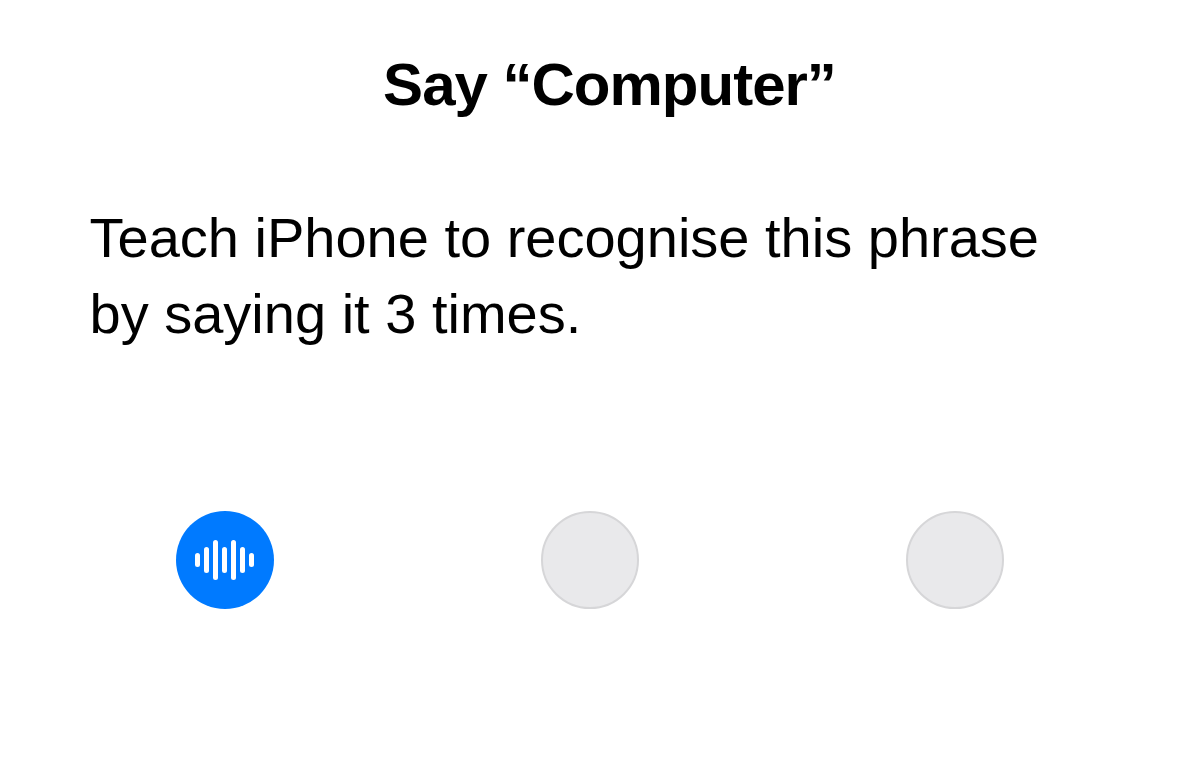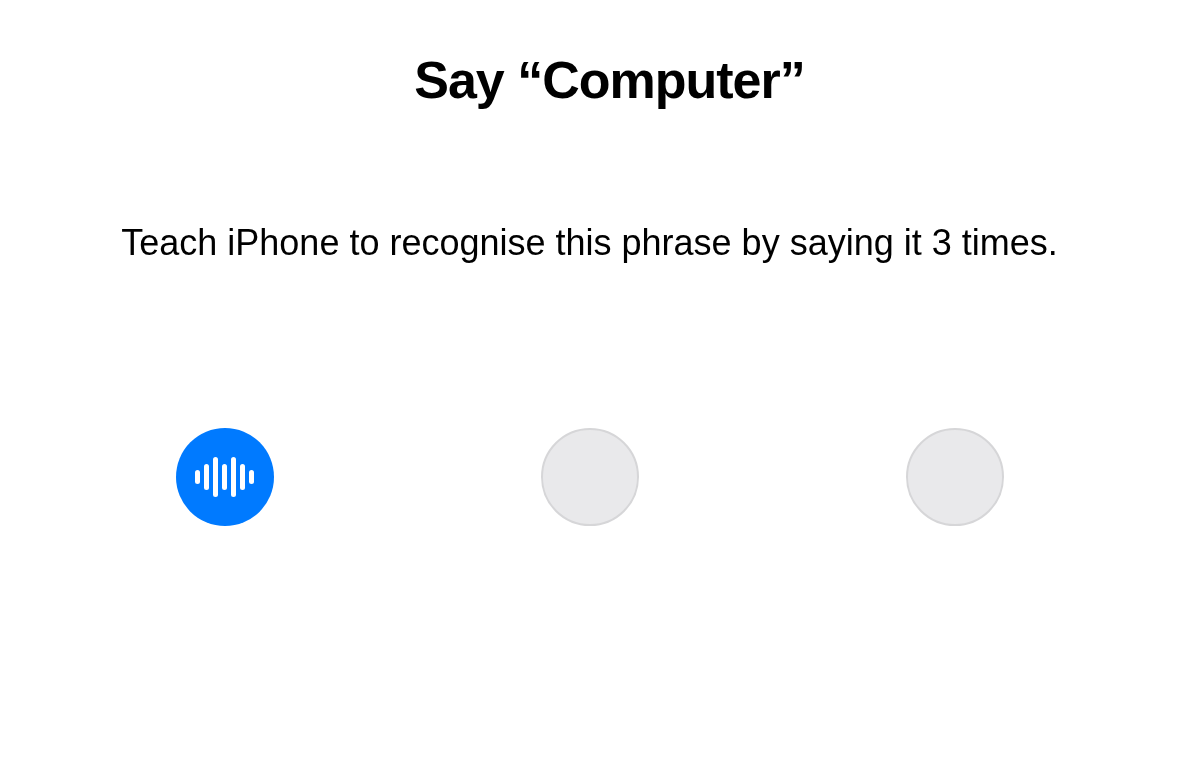--- a/index.html
+++ b/index.html
@@ -13,36 +13,36 @@
       height: 758px;
       background: #ffffff;
       font-family: -apple-system, BlinkMacSystemFont, "Helvetica Neue", Helvetica, Arial, sans-serif;
       display: flex;
       flex-direction: column;
       align-items: center;
       overflow: hidden;
     }
     
     .title {
-      font-size: 52px;
+      font-size: 60px;
       font-weight: 800;
       color: #000000;
       letter-spacing: -1px;
       margin-top: 52px;
       text-align: center;
       line-height: 1.1;
       margin-left: 40px;
     }
     
     .subtitle {
-      font-size: 36px;
+      font-size: 56px;
       font-weight: 400;
       color: #000000;
-      text-align: right;
-      margin-top: 110px;
+      text-align: left;
+      margin-top: 82px;
       line-height: 1.35;
       max-width: 1000px;
       letter-spacing: 0px;
     }
     
     .indicators {
       display: flex;
       justify-content: space-between;
       align-items: center;
       margin-top: 160px;

